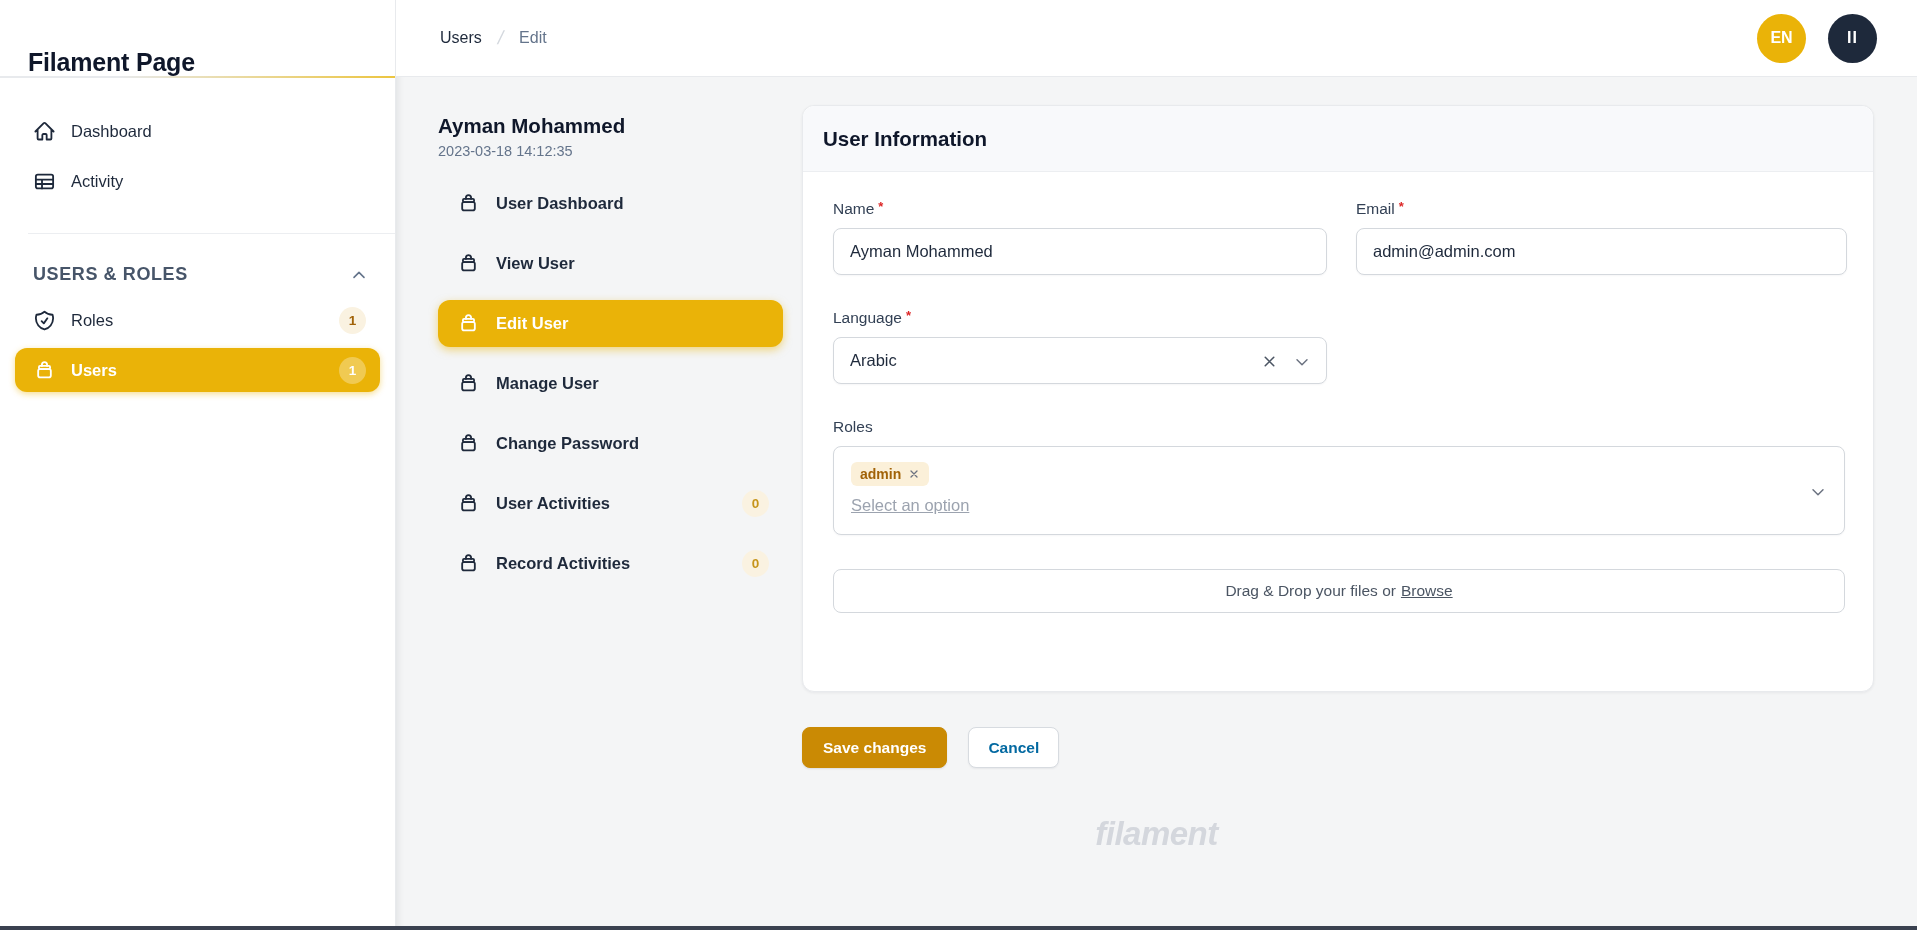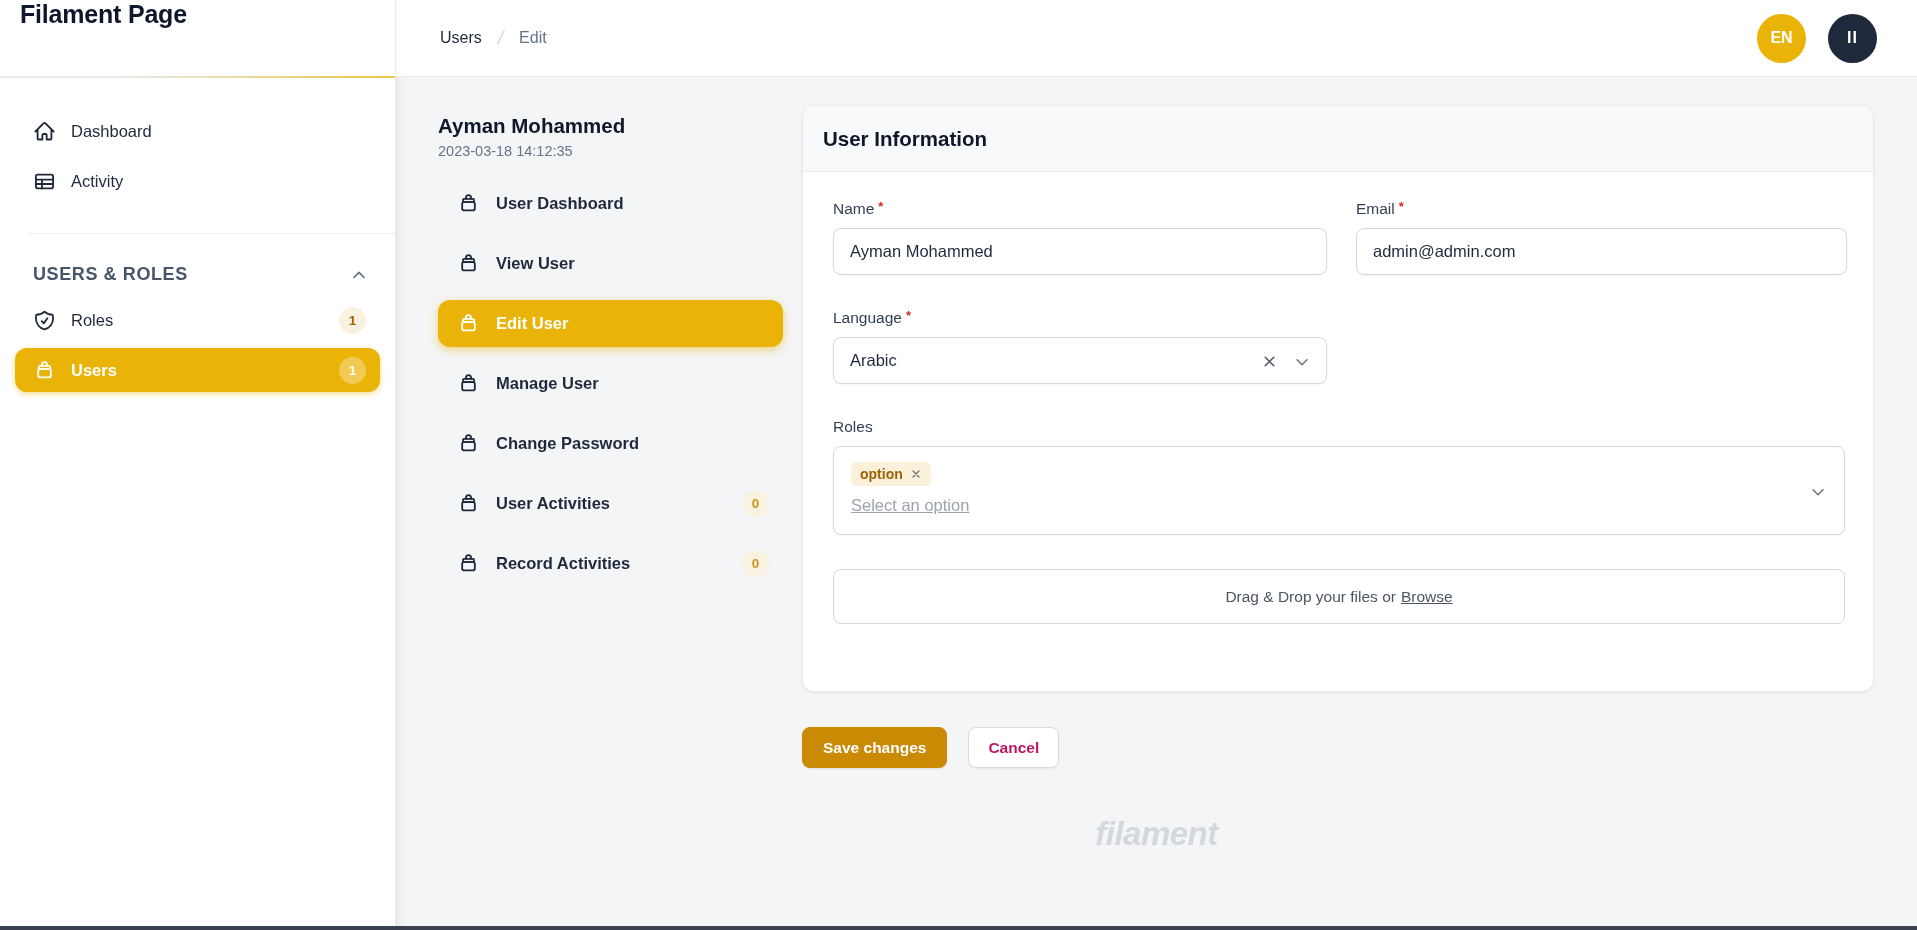--- a/index.html
+++ b/index.html
@@ -29,21 +29,21 @@
   }
   .lang-btn { background:#eab308; }
   .avatar-btn { background:#1e293b; letter-spacing:1px; }
 
   
   .sidebar {
     position:absolute; left:0; top:0; width:396px; height:930px;
     background:#ffffff; border-right:1px solid #e8eaed; z-index:5;
   }
   .sidebar-header {
-    height:77px; display:flex; align-items:flex-start; padding-left:20px; position:relative;
+    height:77px; display:flex; align-items:flex-end; padding-left:28px; position:relative;
   }
   .sidebar-header::after {
     content:""; position:absolute; left:0; right:0; bottom:-1px; height:2px;
     background:linear-gradient(to right, #e8eaed 30%, #ecc540 100%);
   }
   .app-title { font-size:25px; font-weight:700; color:#0f172a; letter-spacing:-0.2px; }
   .side-nav { padding-top:32px; }
   .side-item {
     height:44px; margin:0 15px 6px 15px; border-radius:12px;
     display:flex; align-items:center; padding:0 14px 0 18px;
@@ -117,32 +117,32 @@
   }
   .multi-box .chev { position:absolute; right:18px; top:37px; width:16px; height:16px; color:#6b7280; }
   .tag {
     display:inline-flex; align-items:center; gap:7px;
     background:#fbf0d9; border-radius:6px; padding:4px 9px;
   }
   .tag-label { font-size:14px; font-weight:700; color:#a16207; }
   .tag-x { width:12px; height:12px; color:#6b7280; display:flex; cursor:pointer; }
   .multi-placeholder { margin-top:10px; font-size:16.5px; color:#9ca3af;text-decoration:underline; }
   .dropzone {
-    width:100%; height:55px; border:1px solid #d4d8dd; border-radius:8px; background:#fff;
+    width:100%; height:44px; border:1px solid #d4d8dd; border-radius:8px; background:#fff;
     display:flex; align-items:center; justify-content:center;
     font-size:15.5px; color:#4b5563; cursor:pointer;
   }
   .dz-browse { text-decoration:underline; margin-left:5px; }
 
   
   .form-actions { position:absolute; left:406px; top:650px; display:flex; gap:21px; }
   .btn { height:41px; border-radius:8px; font-size:15.5px; font-weight:600; cursor:pointer;
          font-family:"Liberation Sans", sans-serif; display:flex; align-items:center; }
   .btn-primary { background:#ca8a04; border:1px solid #ca8a04; color:#fff; padding:0 20px; box-shadow:0 1px 2px rgba(15,23,42,.1); }
-  .btn-secondary { background:#fff; border:1px solid #d7dbe0; color:#be185d; padding:0 19px; box-shadow:0 1px 2px rgba(15,23,42,.06); }
+  .btn-secondary { background:#fff; border:1px solid #d7dbe0; color:#0369a1; padding:0 19px; box-shadow:0 1px 2px rgba(15,23,42,.06); }
   .watermark {
     position:absolute; left:0; width:100%; top:738px; text-align:center;
     font-size:33px; font-weight:700; font-style:italic; color:#d4d7dd; letter-spacing:-0.5px;
   }
   .bottom-bar { position:absolute; left:0; right:0; bottom:0; height:4px; background:#3a4150; z-index:9; }
 
   svg { display:block; width:100%; height:100%; }
 </style>
 </head>
 <body>
@@ -344,21 +344,21 @@
             </span>
           </div>
         </div>
 
         <div class="field">
           <div class="field-label">
             <span>Roles</span>
           </div>
           <div class="multi-box">
             <span class="tag">
-              <span class="tag-label">option</span>
+              <span class="tag-label">admin</span>
               <span class="tag-x">
                 <svg viewBox="0 0 24 24" fill="none" stroke="currentColor" stroke-width="2.6" stroke-linecap="round">
                     <path d="M6 18L18 6M6 6l12 12"></path>
                   </svg>
               </span>
             </span>
             <div class="multi-placeholder">Select an option</div>
             <span class="chev">
               <svg viewBox="0 0 24 24" fill="none" stroke="currentColor" stroke-width="2.2" stroke-linecap="round" stroke-linejoin="round">
                   <path d="M4.5 8.5L12 16l7.5-7.5"></path>

